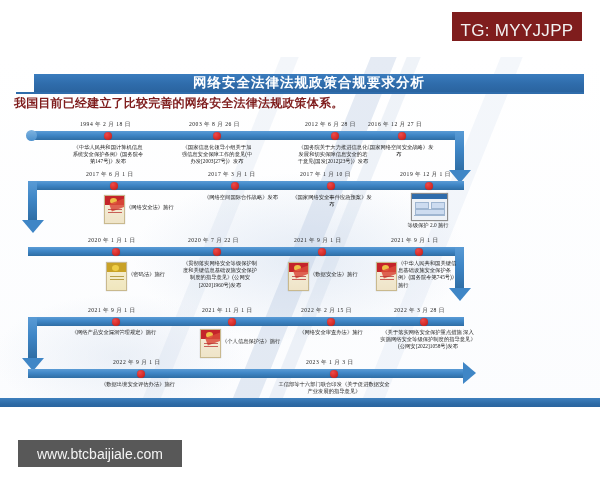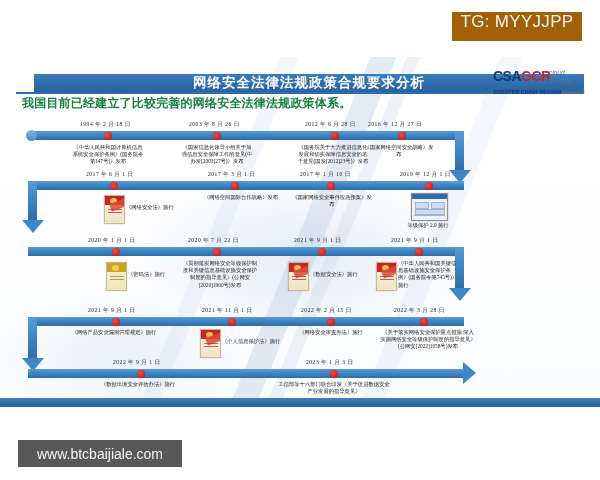--- a/index.html
+++ b/index.html
@@ -4,22 +4,22 @@
 <style>
   html,body{margin:0;padding:0;}
   body{
     width:600px;height:480px;background:#ffffff;overflow:hidden;position:relative;
     font-family:"Liberation Sans","DejaVu Sans",sans-serif;
   }
 
   
   #tg-tag{
     position:absolute;left:452px;top:12px;width:130px;height:29px;
-    background:#a16207;color:#f2f2f2;font-size:17px;letter-spacing:.3px;
-    display:flex;align-items:flex-start;justify-content:center;
+    background:#7f1d1d;color:#f2f2f2;font-size:17px;letter-spacing:.3px;
+    display:flex;align-items:flex-end;justify-content:center;
   }
   
   #site-tag{
     position:absolute;left:18px;top:440px;width:164px;height:27px;
     background:#585858;color:#f4f4f4;font-size:14px;
     display:flex;align-items:center;justify-content:center;
   }
 
   
   #slide{position:absolute;left:0;top:57px;width:600px;height:350px;background:#ffffff;overflow:hidden;}
@@ -31,21 +31,21 @@
 
   
   #hdr{position:absolute;left:16px;top:12px;width:568px;height:23px;display:flex;align-items:flex-end;}
   .hdr-tick{width:6px;background:#1f4e79;margin-right:2px;}
   .hdr-tick2{width:7px;background:#1f4e79;margin-right:3px;}
   #hdr-bar{flex:1;background:linear-gradient(180deg,#3a7cbe 0%,#2f6cab 55%,#2a64a0 100%);
     display:flex;align-items:center;justify-content:center;position:relative;}
   #hdr-title{color:#ffffff;font-size:13.5px;font-weight:bold;letter-spacing:1px;
     font-family:"Liberation Serif","DejaVu Serif",serif;}
   #hdr-underline{position:absolute;left:16px;top:35px;width:568px;height:1.5px;background:#2f6cab;}
-  #subtitle{position:absolute;left:22px;top:38px;font-size:12px;font-weight:bold;color:#15803d;
+  #subtitle{position:absolute;left:14px;top:38px;font-size:12px;font-weight:bold;color:#7f1d1d;
     font-family:"Liberation Serif","DejaVu Serif",serif;letter-spacing:.2px;}
 
   
   #logo{position:absolute;left:493px;top:12px;width:96px;height:34px;}
   #logo .l1{font-size:14px;font-weight:bold;letter-spacing:-.5px;line-height:14px;}
   #logo .csa{color:#123a6b;}
   #logo .gcr{color:#c1272d;}
   #logo .sup{position:absolute;left:56px;top:0px;font-size:6.5px;color:#6b7480;line-height:7.5px;font-style:italic;}
   #logo .base{position:absolute;left:0;top:20px;font-size:5.3px;color:#123a6b;font-weight:bold;letter-spacing:.1px;}
   #logo .base .al{color:#6b7480;font-weight:normal;font-style:italic;}
@@ -108,32 +108,20 @@
   <div id="hdr">
     <div class="hdr-tick"></div>
     <div class="hdr-tick2"></div>
     <div id="hdr-bar">
       <span id="hdr-title">网络安全法律法规政策合规要求分析</span>
     </div>
   </div>
   <div id="hdr-underline"></div>
   <div id="subtitle">我国目前已经建立了比较完善的网络安全法律法规政策体系。</div>
 
-  <div id="logo">
-    <div class="l1">
-      <span class="csa">CSA</span><span class="gcr">GCR</span>
-    </div>
-    <div class="sup">
-      <div>cloud</div>
-      <div>security</div>
-    </div>
-    <div class="base">
-      <span>GREATER CHINA REGION</span><span class="al">alliance ®</span>
-    </div>
-  </div>
 
   <div class="band cap-left" style="left:28px;top:74px;width:436px;height:9px;"></div>
   <div class="cap-round" style="left:26px;top:73px;width:11px;height:11px;"></div>
   <div class="band" style="left:455px;top:74px;width:9px;height:40px;"></div>
   <div class="arrow arrow-down" style="left:448.5px;top:113px;"></div>
 
   <div class="dot" style="left:104px;top:74.5px;"></div>
   <div class="dot" style="left:213px;top:74.5px;"></div>
   <div class="dot" style="left:331px;top:74.5px;"></div>
   <div class="dot" style="left:398px;top:74.5px;"></div>

